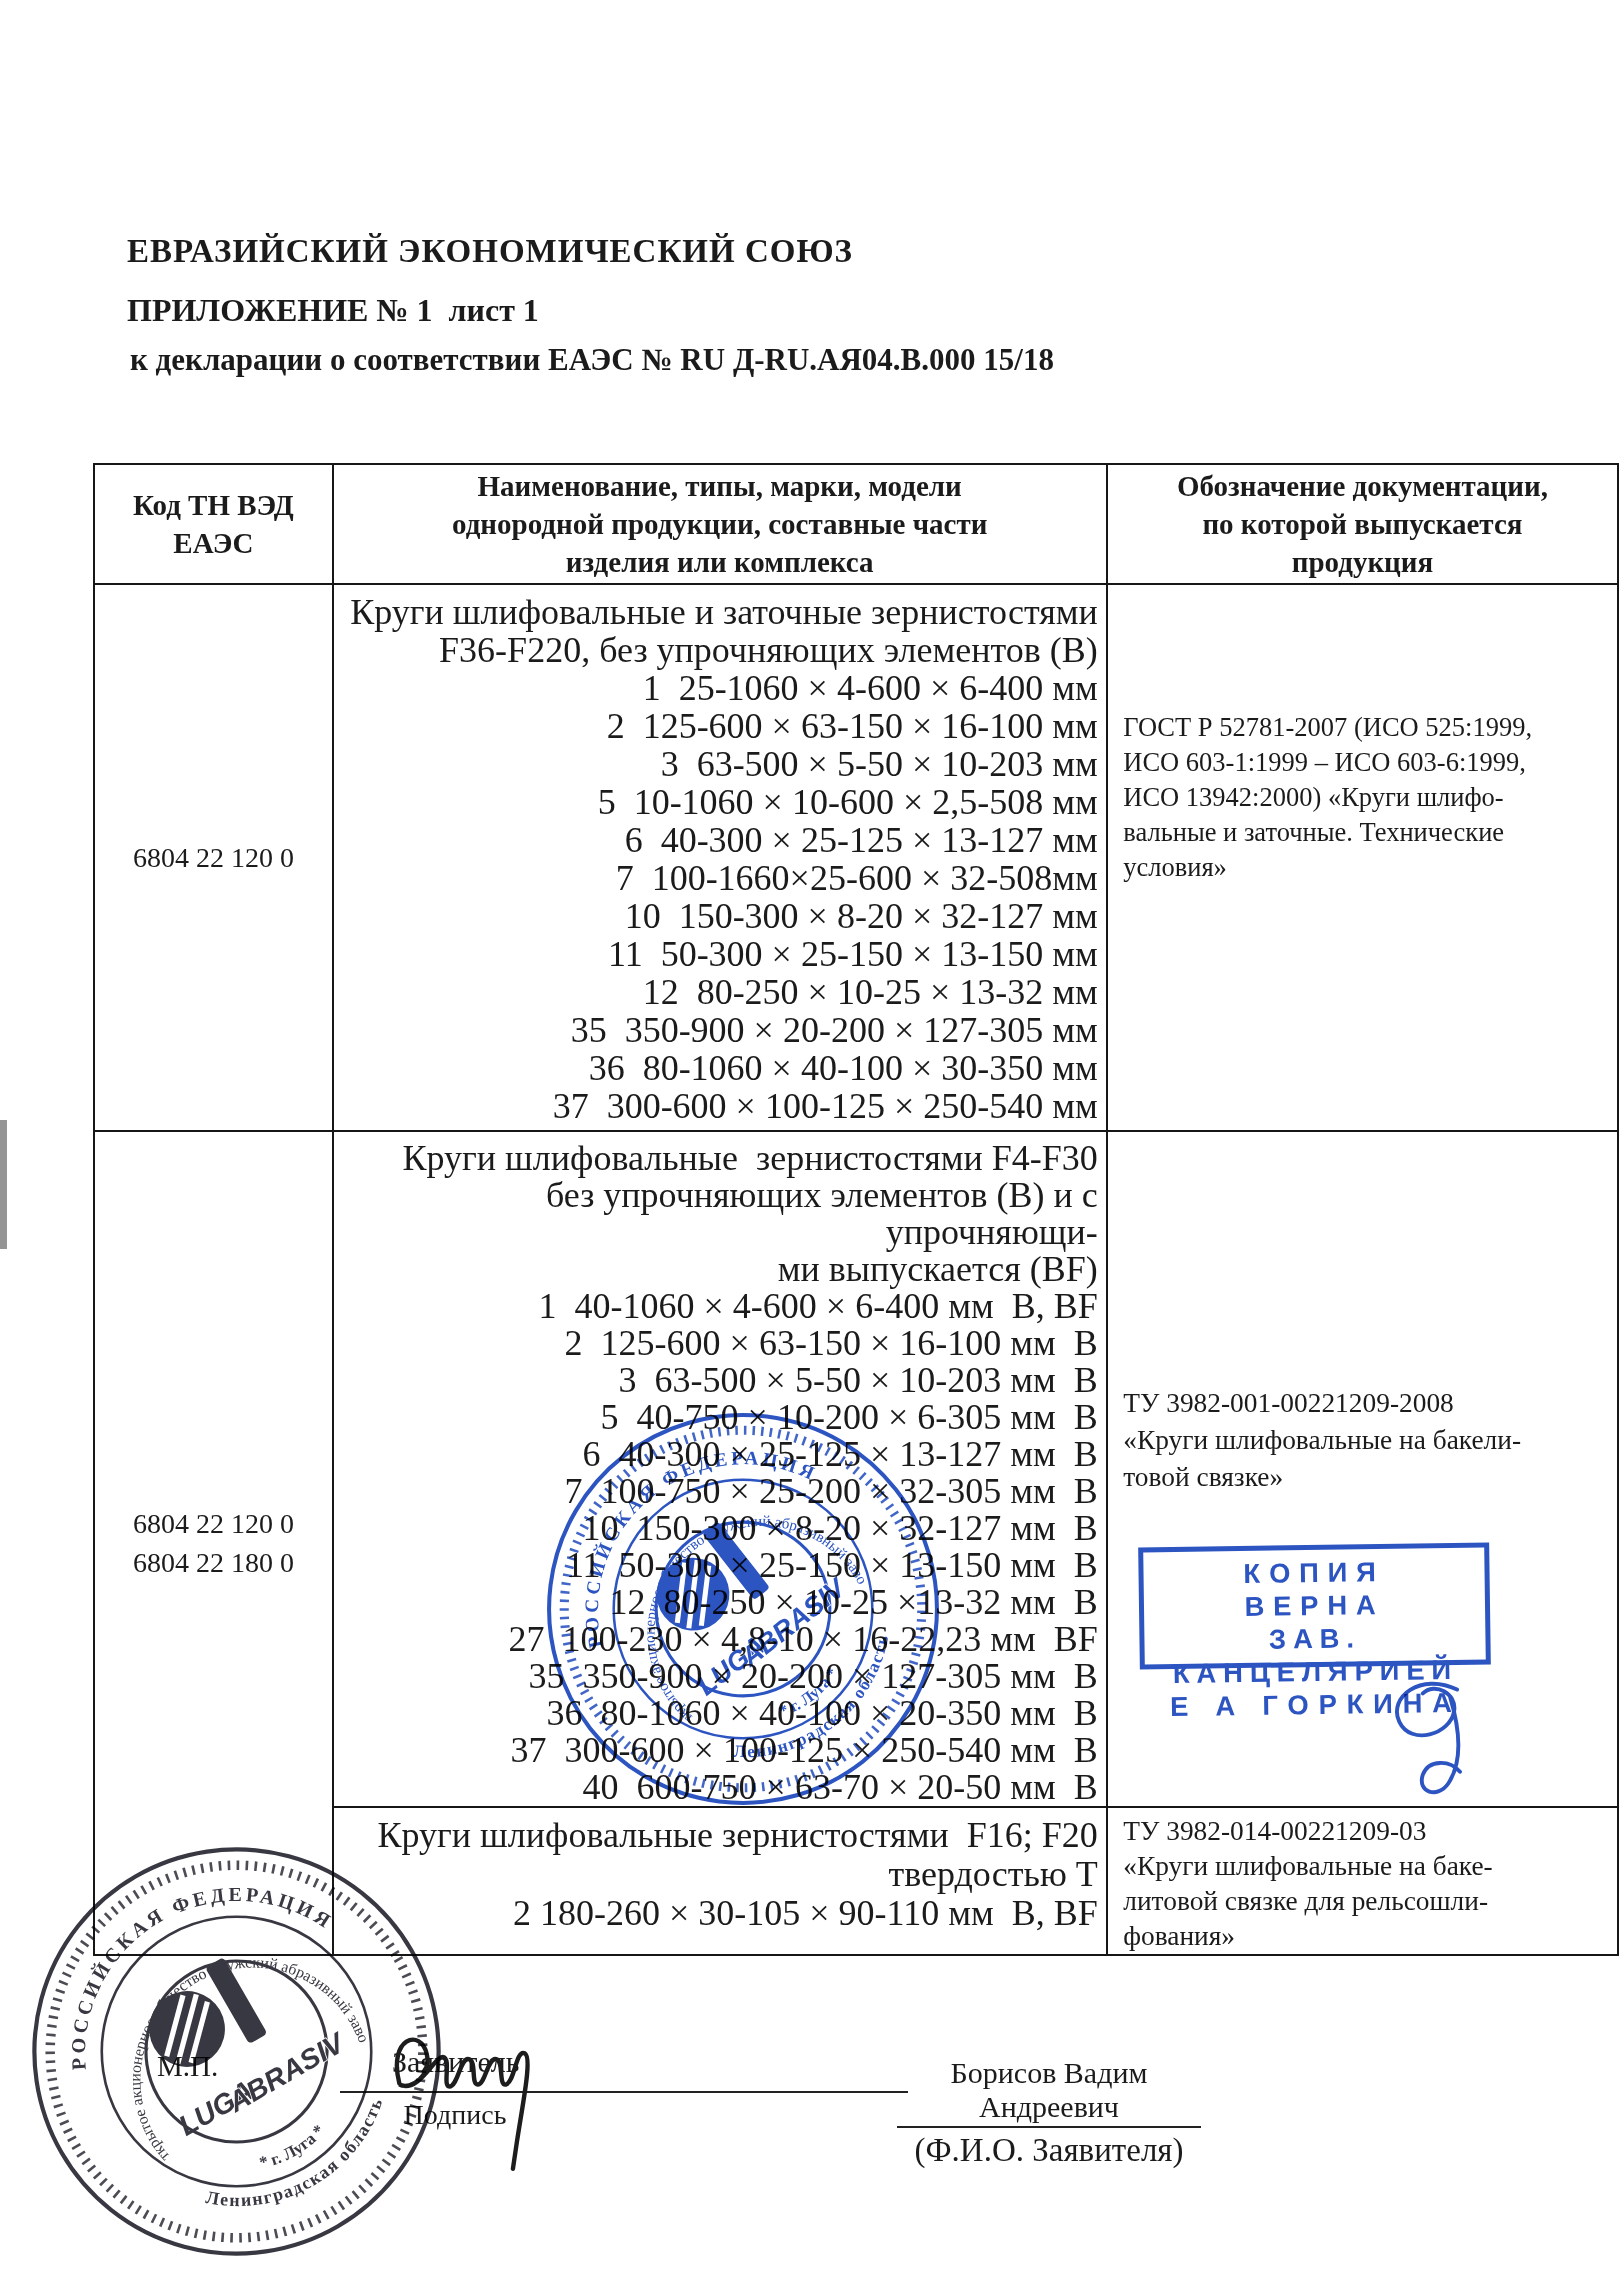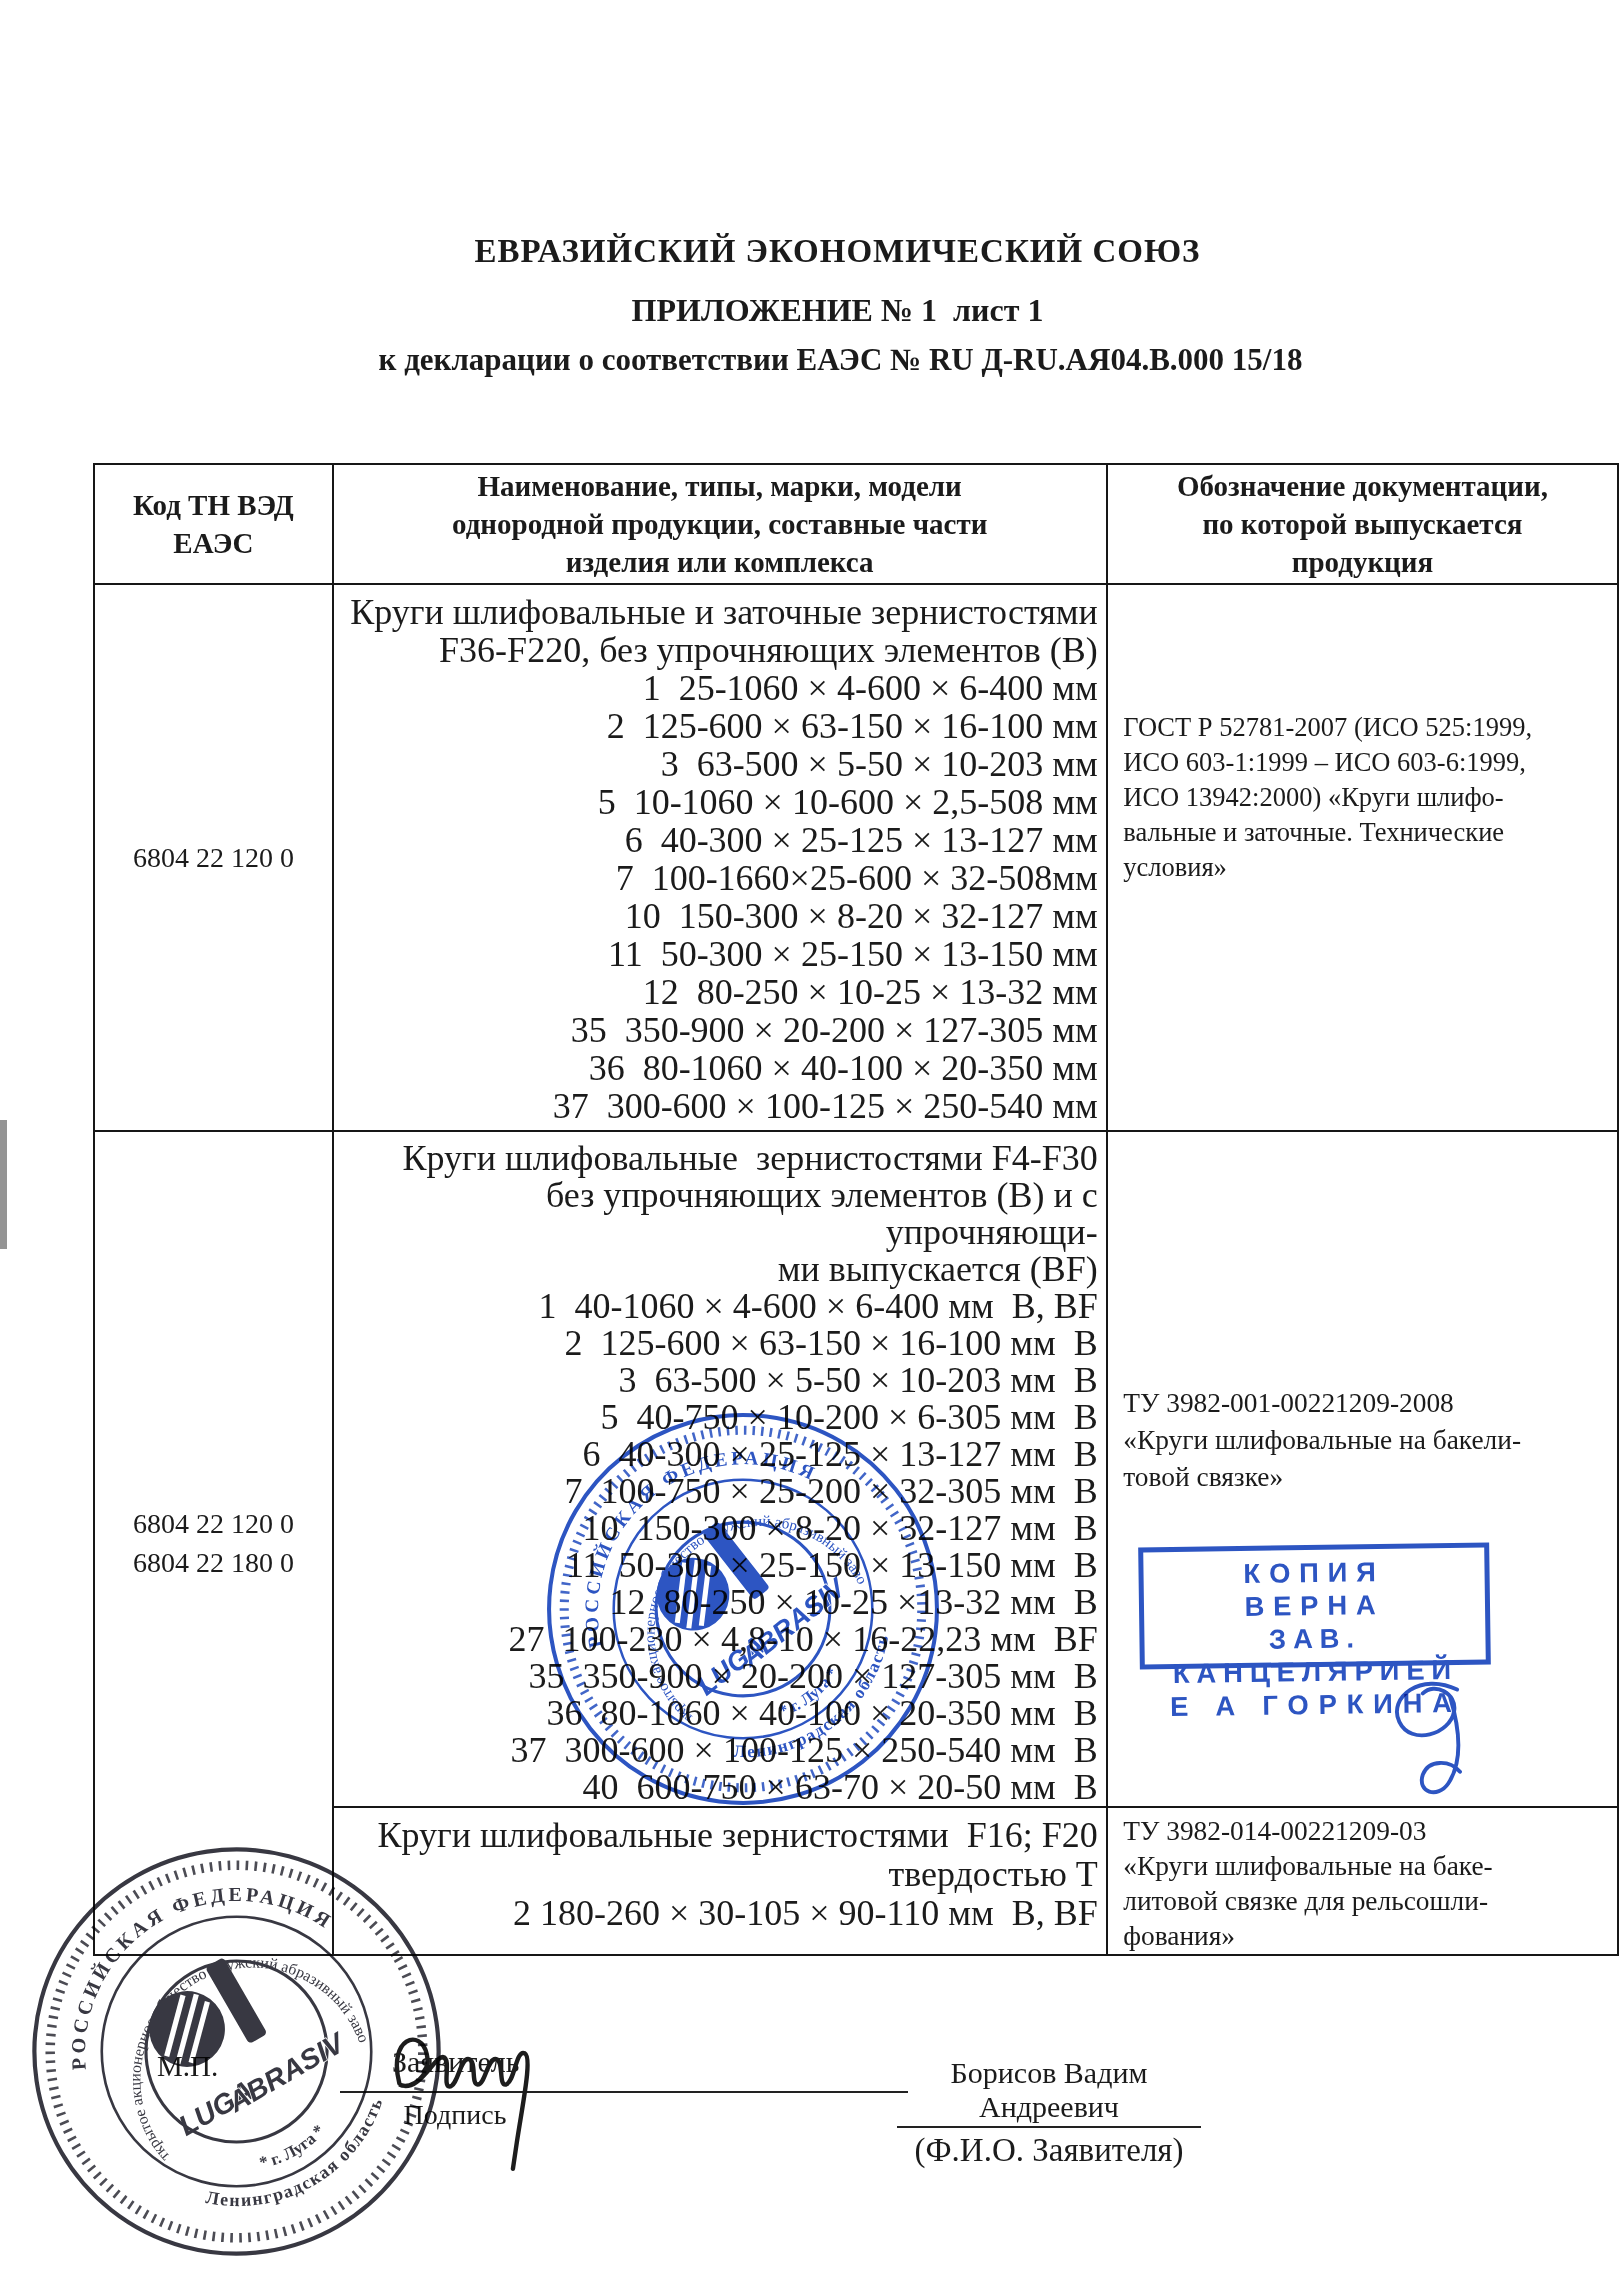--- a/index.html
+++ b/index.html
@@ -3,21 +3,21 @@
 <meta charset="utf-8">
 <style>
   html,body {margin:0; padding:0; background:#888;}
   .page {
     position:relative; width:1620px; height:2292px; margin:0 auto;
     background:#ffffff; overflow:hidden;
     font-family:"Liberation Serif", serif; color:#1b1b1b;
   }
   .abs {position:absolute;}
   .pre {white-space:pre-wrap;}
-  .center {text-align:center;}
+  .center {text-align:left;}
 
   .title1 {left:127px; top:233px; width:1421px; font-size:33px; font-weight:bold; letter-spacing:1px;}
   .title2 {left:127px; top:292px; width:1421px; font-size:32px; font-weight:bold;}
   .title3 {left:130px; top:342px; width:1421px; font-size:31px; font-weight:bold;}
   .intro  {left:93px;  top:428px; width:1483px; font-size:28px;}
 
   table.doc {
     position:absolute; left:93px; top:463px; width:1483px;
     border-collapse:collapse; table-layout:fixed;
   }
@@ -105,21 +105,21 @@
             <div class="tline pre">1  25-1060 × 4-600 × 6-400 мм</div>
             <div class="tline pre">2  125-600 × 63-150 × 16-100 мм</div>
             <div class="tline pre">3  63-500 × 5-50 × 10-203 мм</div>
             <div class="tline pre">5  10-1060 × 10-600 × 2,5-508 мм</div>
             <div class="tline pre">6  40-300 × 25-125 × 13-127 мм</div>
             <div class="tline pre">7  100-1660×25-600 × 32-508мм</div>
             <div class="tline pre">10  150-300 × 8-20 × 32-127 мм</div>
             <div class="tline pre">11  50-300 × 25-150 × 13-150 мм</div>
             <div class="tline pre">12  80-250 × 10-25 × 13-32 мм</div>
             <div class="tline pre">35  350-900 × 20-200 × 127-305 мм</div>
-            <div class="tline pre">36  80-1060 × 40-100 × 20-350 мм</div>
+            <div class="tline pre">36  80-1060 × 40-100 × 30-350 мм</div>
             <div class="tline pre">37  300-600 × 100-125 × 250-540 мм</div>
           </td>
       <td class="c3 doc1">
             <div class="tline pre">ГОСТ Р 52781-2007 (ИСО 525:1999,</div>
             <div class="tline pre">ИСО 603-1:1999 – ИСО 603-6:1999,</div>
             <div class="tline pre">ИСО 13942:2000) «Круги шлифо-</div>
             <div class="tline pre">вальные и заточные. Технические</div>
             <div class="tline pre">условия»</div>
           </td>
     </tr>

